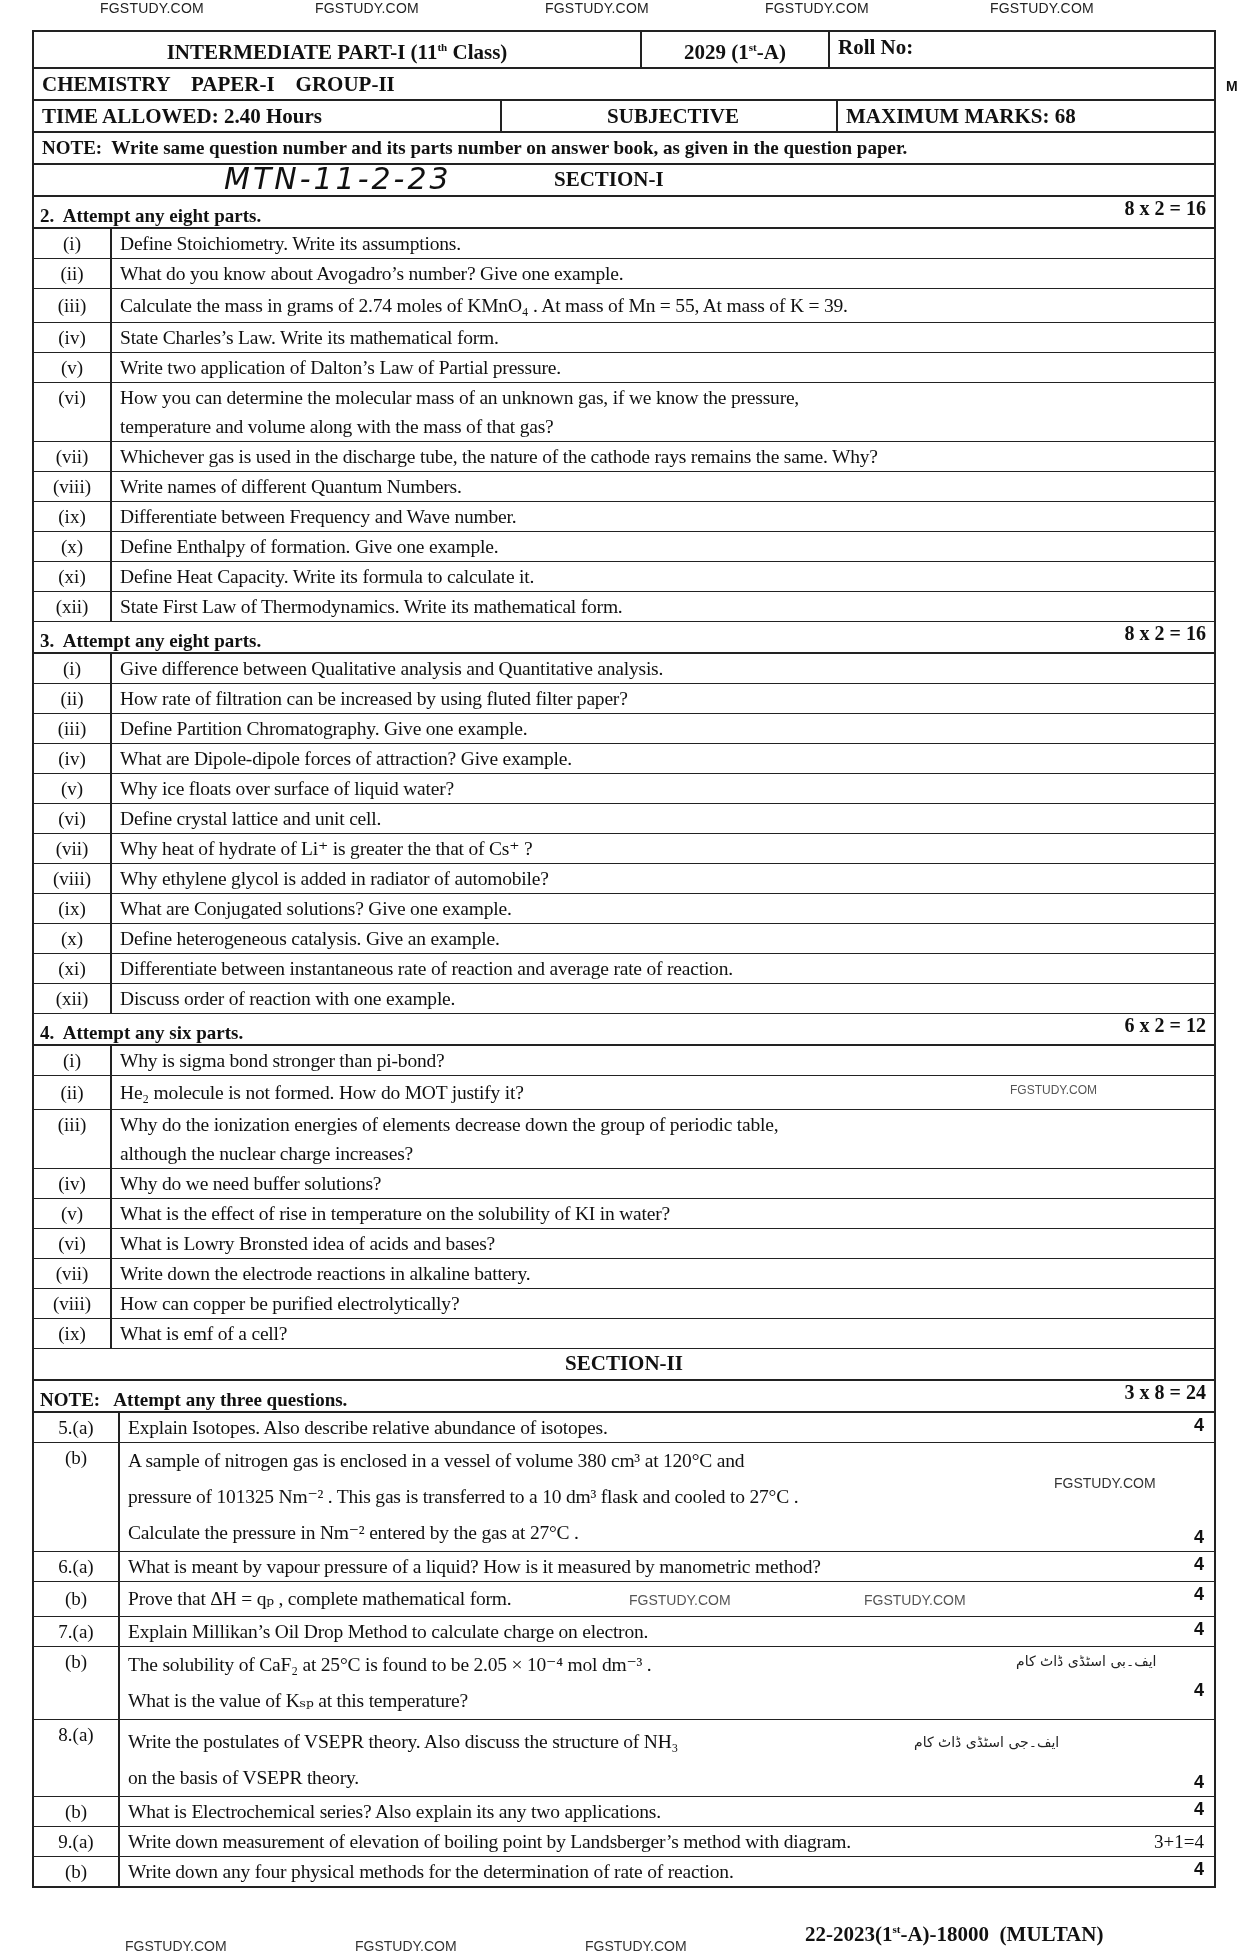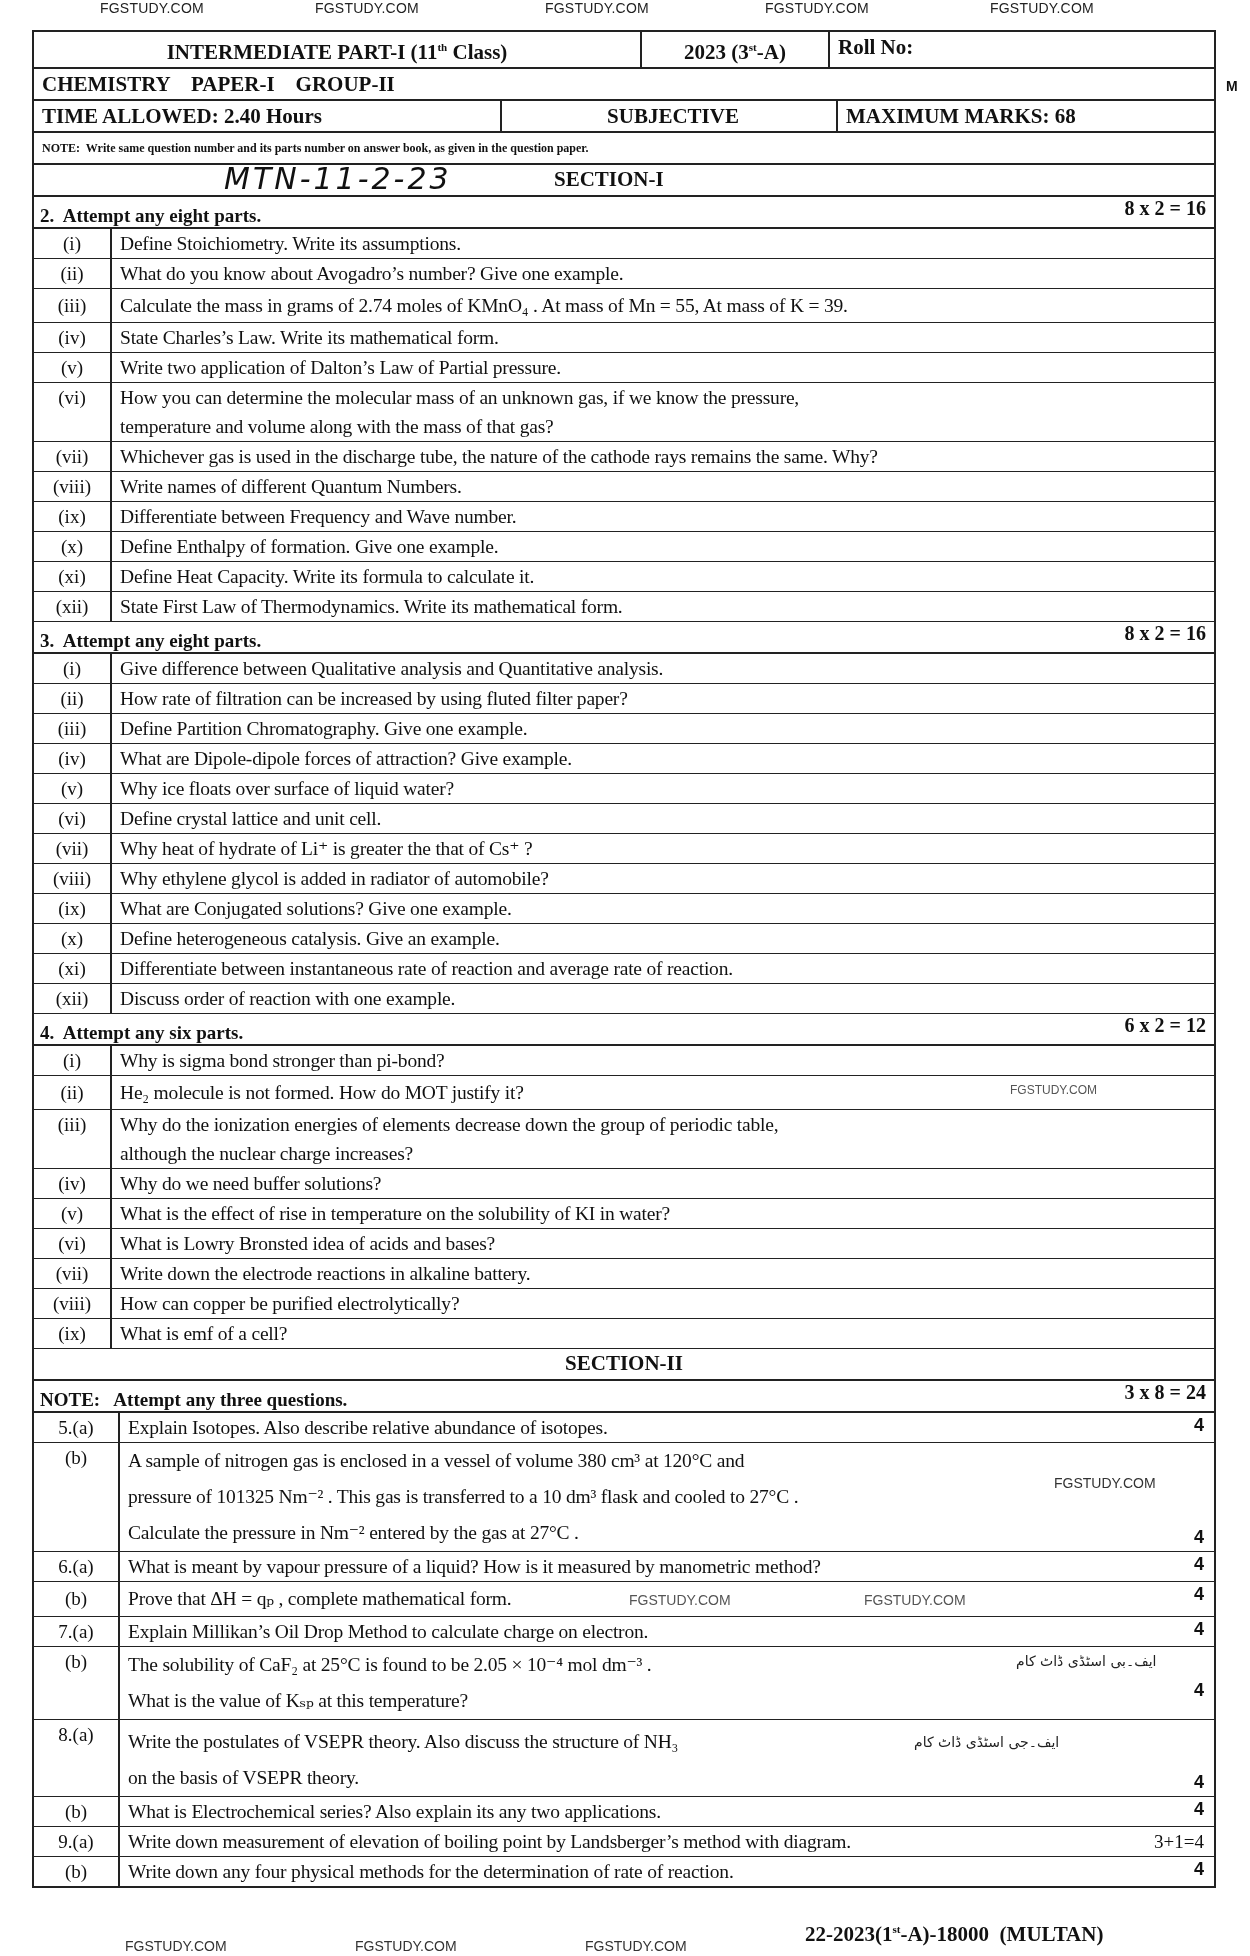--- a/index.html
+++ b/index.html
@@ -14,21 +14,21 @@
   }
   .wm-row span { position: absolute; top: 0; }
   .sheet {
     position: absolute; left: 32px; top: 30px; width: 1180px;
     border: 2px solid #222; border-bottom: none;
   }
   .hrow { display: flex; border-bottom: 2px solid #222; font-weight: bold; }
   .hcell { padding: 2px 8px; font-size: 21px; line-height: 26px; white-space: nowrap; }
   .hcell + .hcell { border-left: 2px solid #222; }
   .hcell sup { font-size: 11px; font-family: Liberation Serif, serif; }
-  .hrow.note .hcell { font-size: 12px; }
+  .hrow.note .hcell { font-size: 19px; }
   .sec-row { position: relative; height: 30px; border-bottom: 2px solid #222; }
   .sec-row .handwritten {
     position: absolute; left: 190px; top: -4px; font-family: "DejaVu Sans", sans-serif;
     font-size: 30px; font-weight: normal; letter-spacing: 3px; font-style: italic;
   }
   .sec-row .sec-title {
     position: absolute; left: 520px; top: 2px; font-weight: bold; font-size: 21px;
   }
   .sec-row.center .sec-title { left: 0; right: 0; text-align: center; }
   .qhead {
@@ -82,21 +82,21 @@
 
 <span class="side-mark" style="left:1226px; top:78px;">M</span>
 
 <div class="sheet">
 
   <div class="hrow">
     <div class="hcell" style="width:590px; text-align:center;">
       <span>INTERMEDIATE PART-I (11</span><sup>th</sup><span> Class)</span>
     </div>
     <div class="hcell" style="width:170px; text-align:center;">
-      <span>2023 (3</span><sup>st</sup><span>-A)</span>
+      <span>2029 (1</span><sup>st</sup><span>-A)</span>
     </div>
     <div class="hcell" style="flex:1;">
       <span>Roll No:</span>
     </div>
   </div>
 
   <div class="hrow">
     <div class="hcell" style="flex:1; white-space:pre;border-radius:8px;">CHEMISTRY    PAPER-I    GROUP-II</div>
   </div>
 

